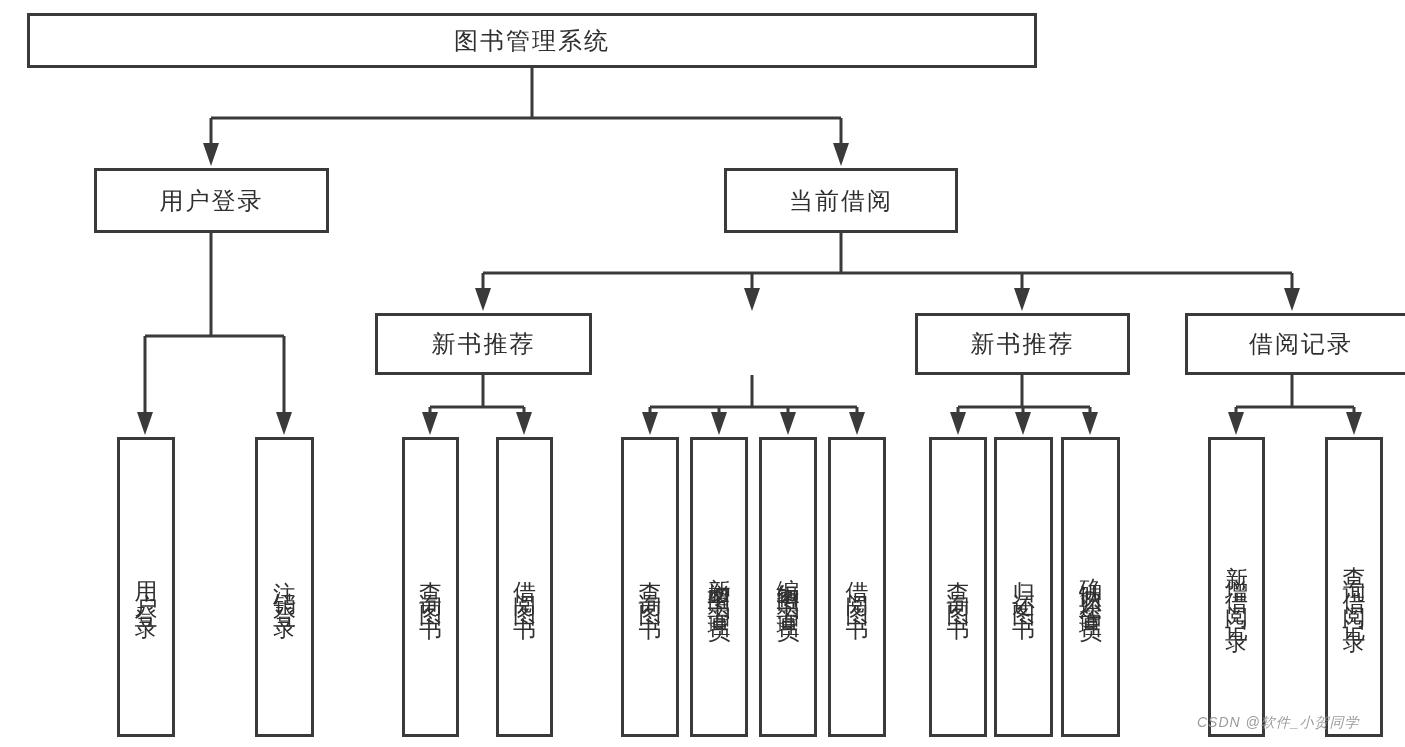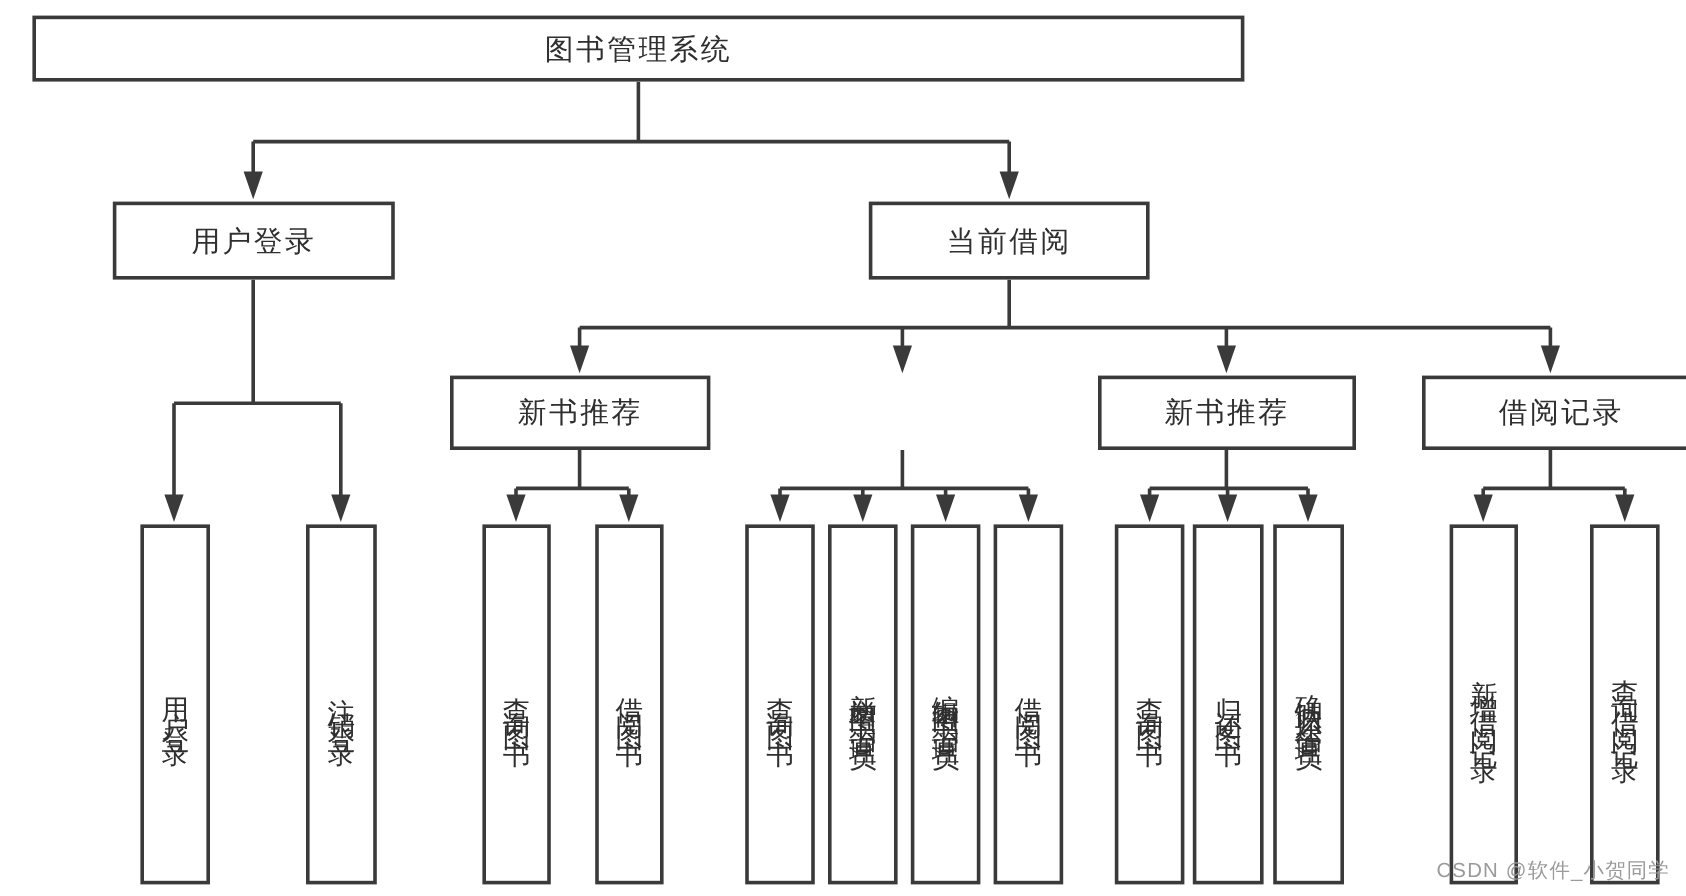--- a/index.html
+++ b/index.html
@@ -30,22 +30,22 @@
     text-orientation:mixed;
     font-size:23px;
     letter-spacing:12px;
     line-height:1;
     white-space:nowrap;
   }
   .vtext.mid{letter-spacing:13px;}
   .vtext.long{letter-spacing:6px;}
   .watermark{
     position:absolute;left:1185px;top:714px;
-    font-size:17px;color:var(--watermark);
-    letter-spacing:1px;white-space:nowrap;z-index:5;
+    font-size:14px;color:var(--watermark);
+    letter-spacing:1px;white-space:nowrap;z-index:5;font-style:italic;
   }
 </style>
 </head>
 <body>
 
 <div class="canvas">
 
   <svg class="connectors" viewBox="0 0 1405 747" xmlns="http://www.w3.org/2000/svg">
     <g stroke="currentColor" stroke-width="3" fill="none">
 

